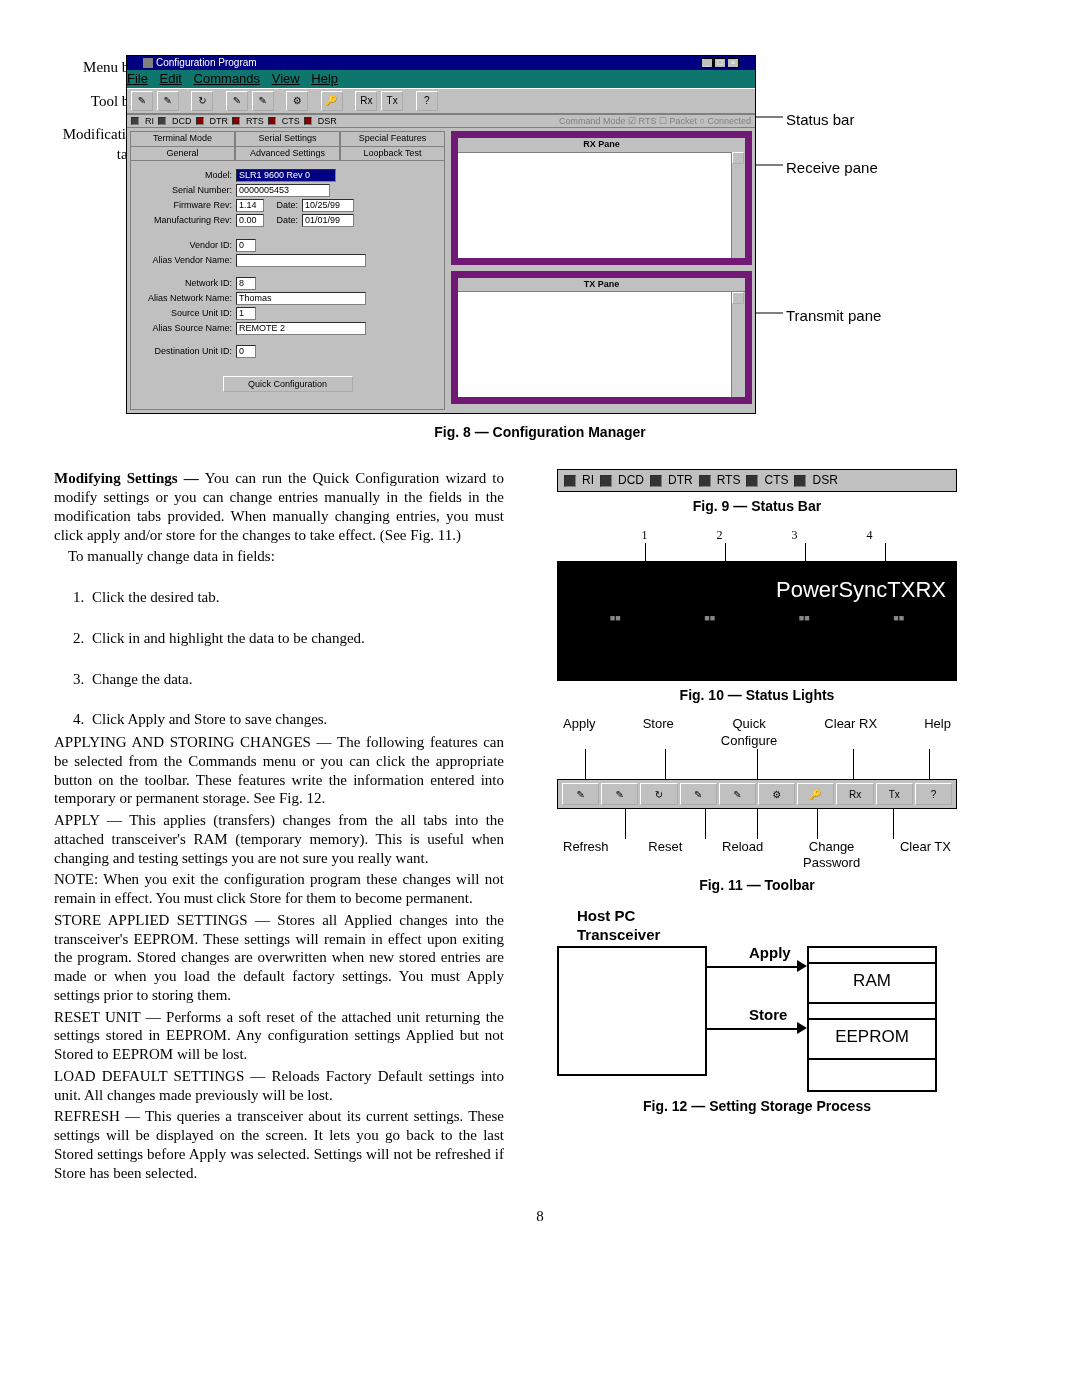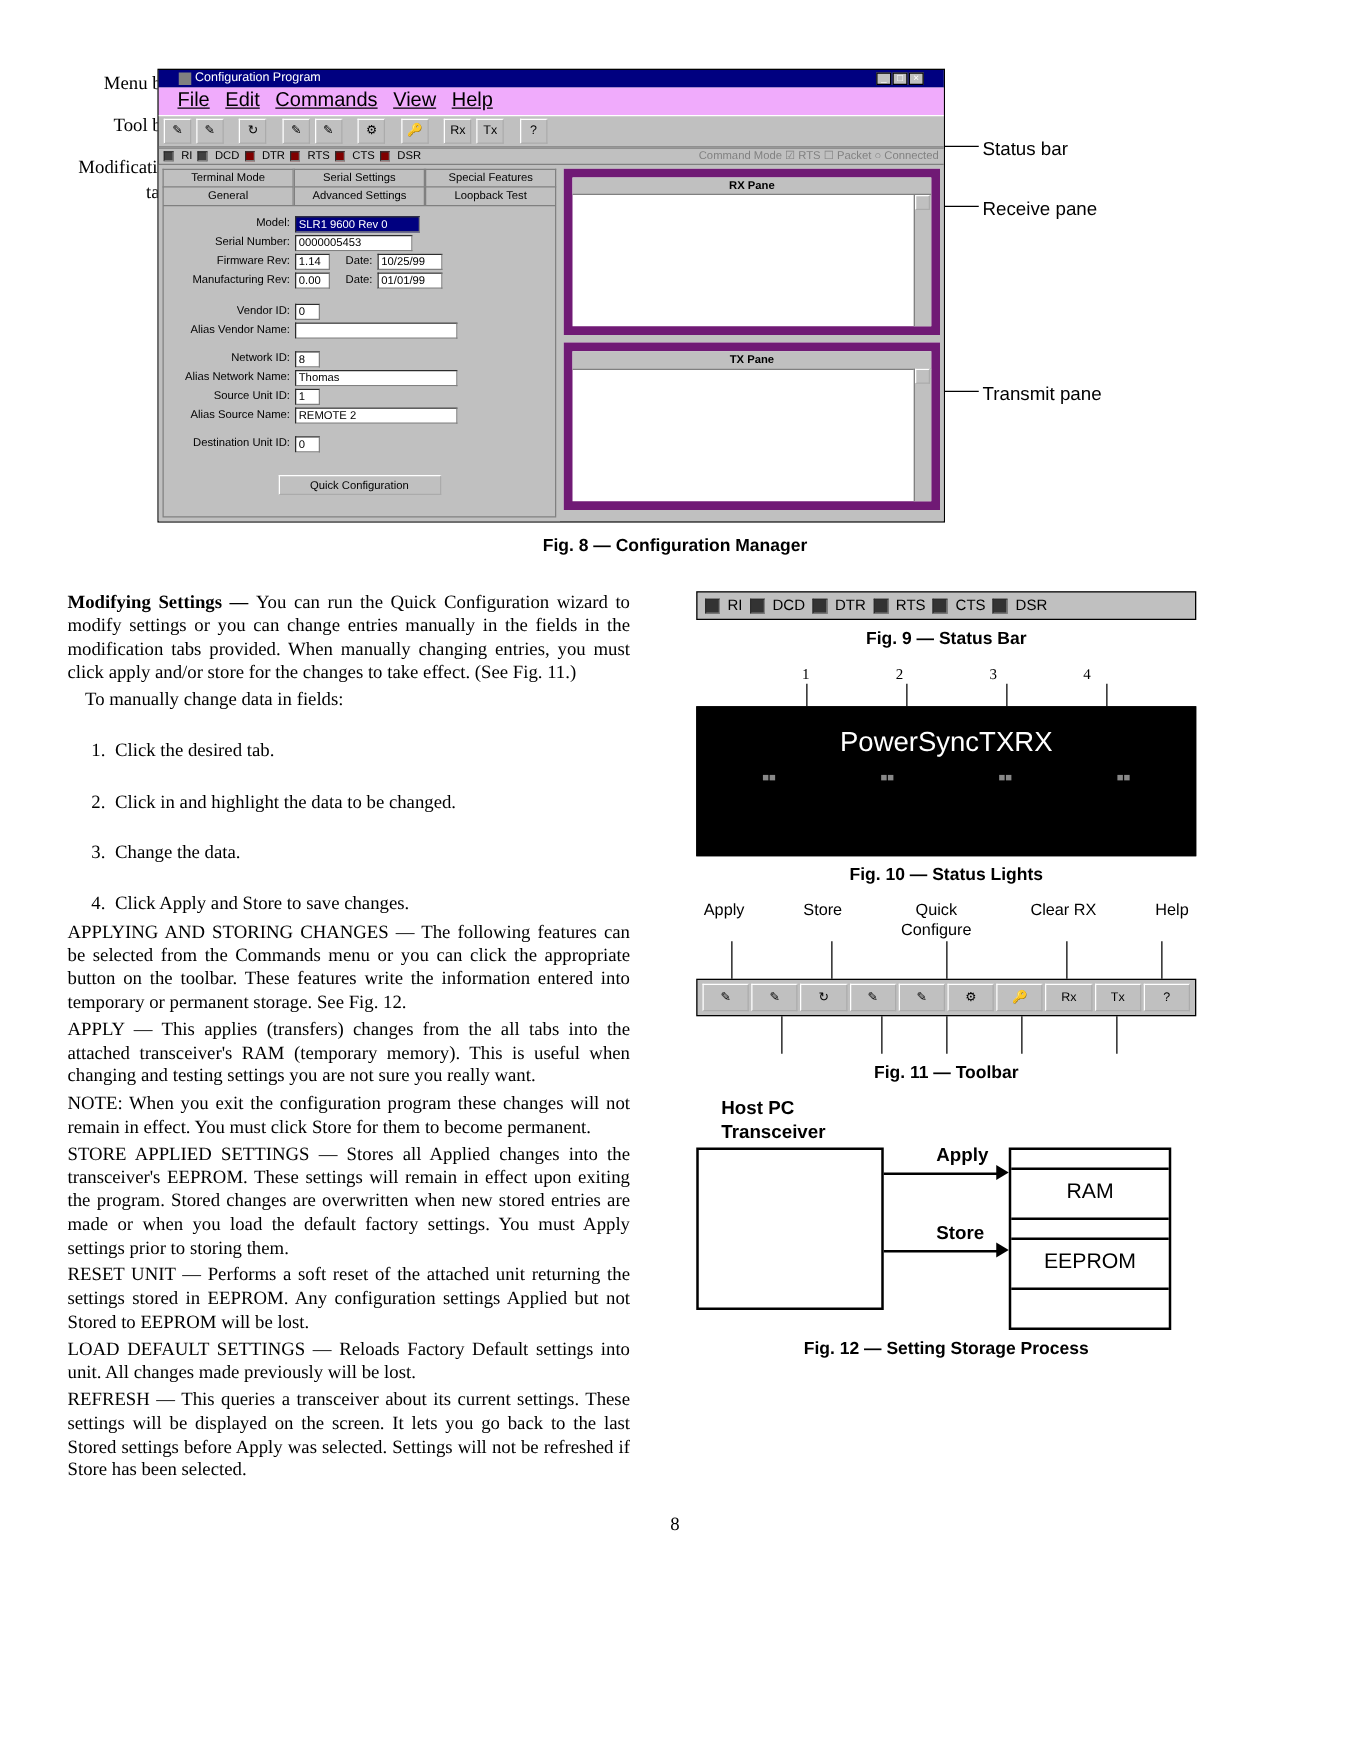--- a/index.html
+++ b/index.html
@@ -24,21 +24,21 @@
     width: 630px; border: 1px solid #000; background: #c0c0c0; font-family: Tahoma, sans-serif;
     font-size: 10px; position: relative;
   }
   .titlebar {
     display: flex; align-items: center; background: #000080; color: #fff;
     padding: 1px 16px; height: 14px;
   }
   .titlebar .tico { width: 10px; height: 10px; background: #808080; margin-right: 3px; }
   .titlebar .spacer { flex: 1; }
   .titlebar .wbtn { width: 12px; height: 10px; background: #c0c0c0; border:1px solid #000; margin-left:1px; font-size:8px; text-align:center; line-height:8px;}
-  .menubar { background: #f0abfc; padding: 1px 15px; font-size: 16px; }
+  .menubar { background: #0f766e; padding: 1px 0; font-size: 13px; }
   .menubar span { margin-right: 8px; }
   .menubar span u { text-decoration: underline; }
   .toolbar {
     background: #c0c0c0; border-top: 1px solid #fff; border-bottom: 1px solid #808080;
     padding: 2px 4px; height: 26px;
   }
   .toolbar .tbtn {
     display: inline-block; width: 22px; height: 20px; vertical-align: middle;
     border: 1px outset #fff; background: #c0c0c0; margin-right: 1px;
     font-size: 10px; text-align: center; line-height: 18px;
@@ -107,21 +107,21 @@
 
   
   .fig10 { width:400px; margin:0 auto; position:relative; }
   .fig10 .topnums { display:flex; justify-content:space-around; font-size:12px; padding:0 50px;}
   .fig10 .toplines { height:18px; position:relative; }
   .fig10 .toplines .vl { position:absolute; top:0; width:1px; height:18px; background:#000; }
   .fig10 .panel {
     background:#000; color:#fff; border:1px solid #000; padding:14px 10px 22px 10px; text-align:center;
     min-height: 120px;
   }
-  .fig10 .panel .labels { display:flex; justify-content:center; font-size:22px; font-family:Arial,sans-serif; }
+  .fig10 .panel .labels { display:flex; justify-content:flex-end; font-size:22px; font-family:Arial,sans-serif; }
   .fig10 .panel .leds { display:flex; justify-content:space-around; margin-top:10px; font-size:9px; color:#888;}
 
   
   .fig11 { width:400px; margin:0 auto; font-size:13px; font-family:Arial,sans-serif; position:relative;}
   .fig11 .row { display:flex; justify-content:space-between; padding:0 6px; }
   .fig11 .lines { height:30px; position:relative; }
   .fig11 .lines .vl { position:absolute; width:1px; background:#000; }
   .fig11 .tbimg {
     background:#c0c0c0; border:1px solid #000; padding:3px 4px; height:30px; display:flex; gap:2px;
   }
@@ -413,20 +413,28 @@
           <span class="b">Tx</span>
           <span class="b">?</span>
         </div>
         <div class="lines">
           <span class="vl" style="left:17%; top:0; height:30px"></span>
           <span class="vl" style="left:37%; top:0; height:30px"></span>
           <span class="vl" style="left:50%; top:0; height:30px"></span>
           <span class="vl" style="left:65%; top:0; height:30px"></span>
           <span class="vl" style="left:84%; top:0; height:30px"></span>
         </div>
+        <div class="row">
+          <span>Refresh</span>
+          <span>Reset</span>
+          <span>Reload</span>
+          <span style="white-space:pre-line;text-align:center">Change
+Password</span>
+          <span>Clear TX</span>
+        </div>
       </div>
       <div class="figcap">Fig. 11 — Toolbar</div>
     </div>
 
     <div class="figblock">
       <div class="fig12">
         <div style="display:flex; justify-content:center; padding:0 26px 2px 20px;flex-direction:column;">
           <span class="lbl">Host PC</span>
           <span class="lbl">Transceiver</span>
         </div>

